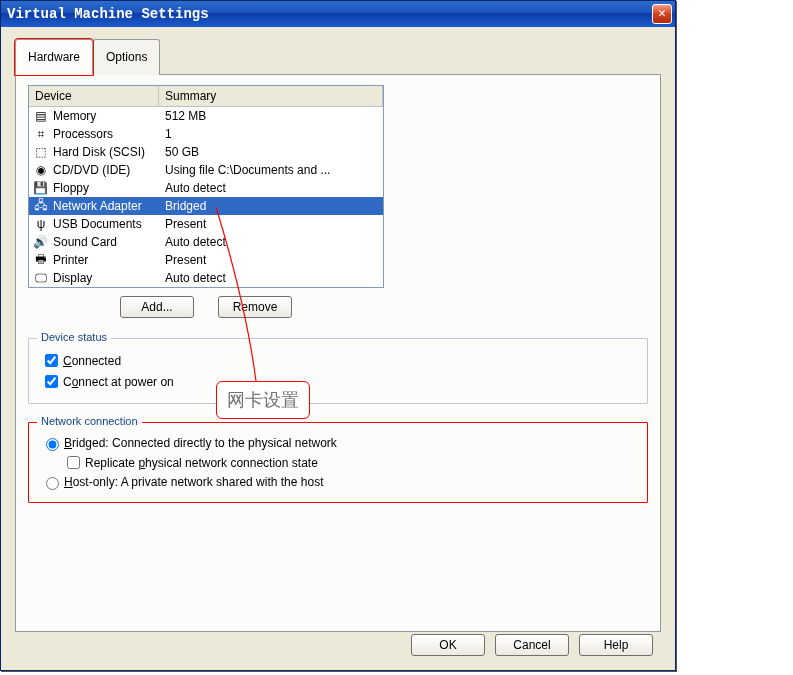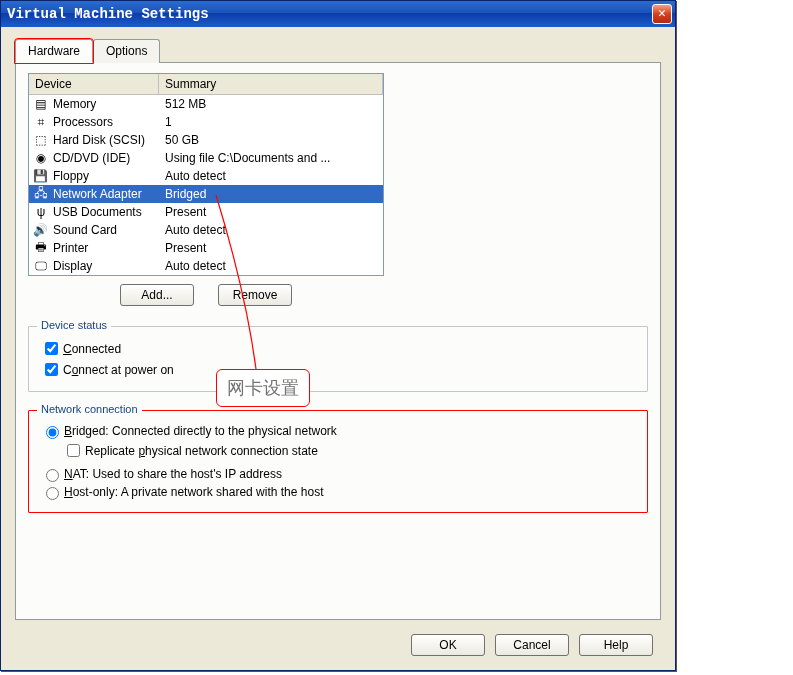--- a/index.html
+++ b/index.html
@@ -53,21 +53,21 @@
     position: relative;
   }
   .tabs {
     display: flex;
     gap: 0;
     margin-bottom: -1px;
     position: relative;
     z-index: 2;
   }
   .tab {
-    padding: 4px 12px;
+    padding: 10px 12px;
     border: 1px solid #919b9c;
     border-bottom: none;
     border-radius: 3px 3px 0 0;
     background: #f4f3ee;
     cursor: pointer;
     position: relative;
   }
   .tab.active {
     background: #fcfcfa;
     border-bottom: 1px solid #fcfcfa;
@@ -355,24 +355,20 @@
             <span class="group-legend">Network connection</span>
 
             <label class="rad-row">
               <input type="radio" name="netc" checked="" style="">
               <span><span class="underline-letter">B</span>ridged: Connected directly to the physical network</span>
             </label>
             <label class="chk-row rad-sub">
               <input type="checkbox" style="">
               <span>Replicate <span class="underline-letter">p</span>hysical network connection state</span>
             </label>
-            <label class="rad-row" style="margin-top:6px">
-              <input type="radio" name="netc" style="">
-              <span><span class="underline-letter">N</span>AT: Used to share the host's IP address</span>
-            </label>
             <label class="rad-row">
               <input type="radio" name="netc" style="">
               <span><span class="underline-letter">H</span>ost-only: A private network shared with the host</span>
             </label>
           </div>
 
         </div>
       </div>
 
       <div class="callout-box" style="left:200px; top:306px;">

